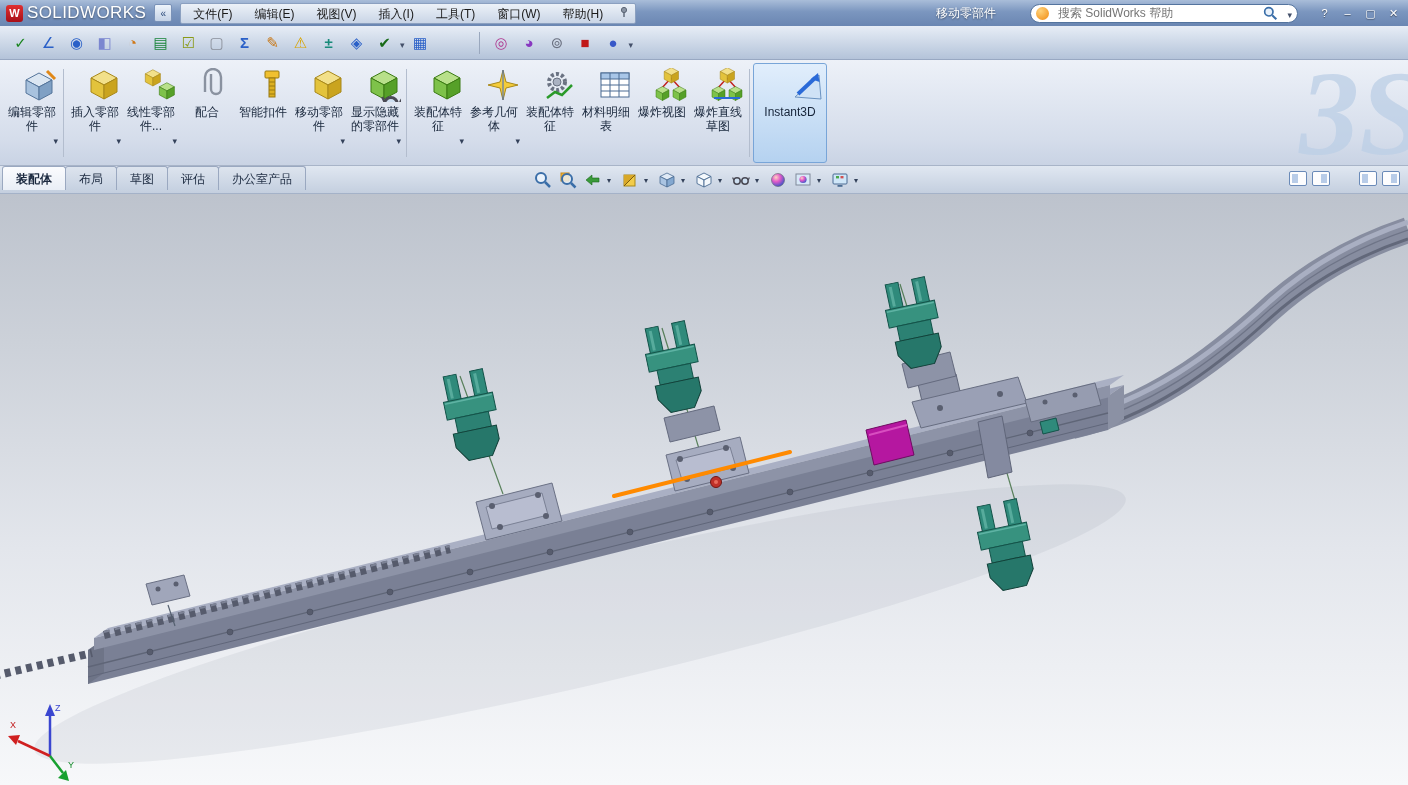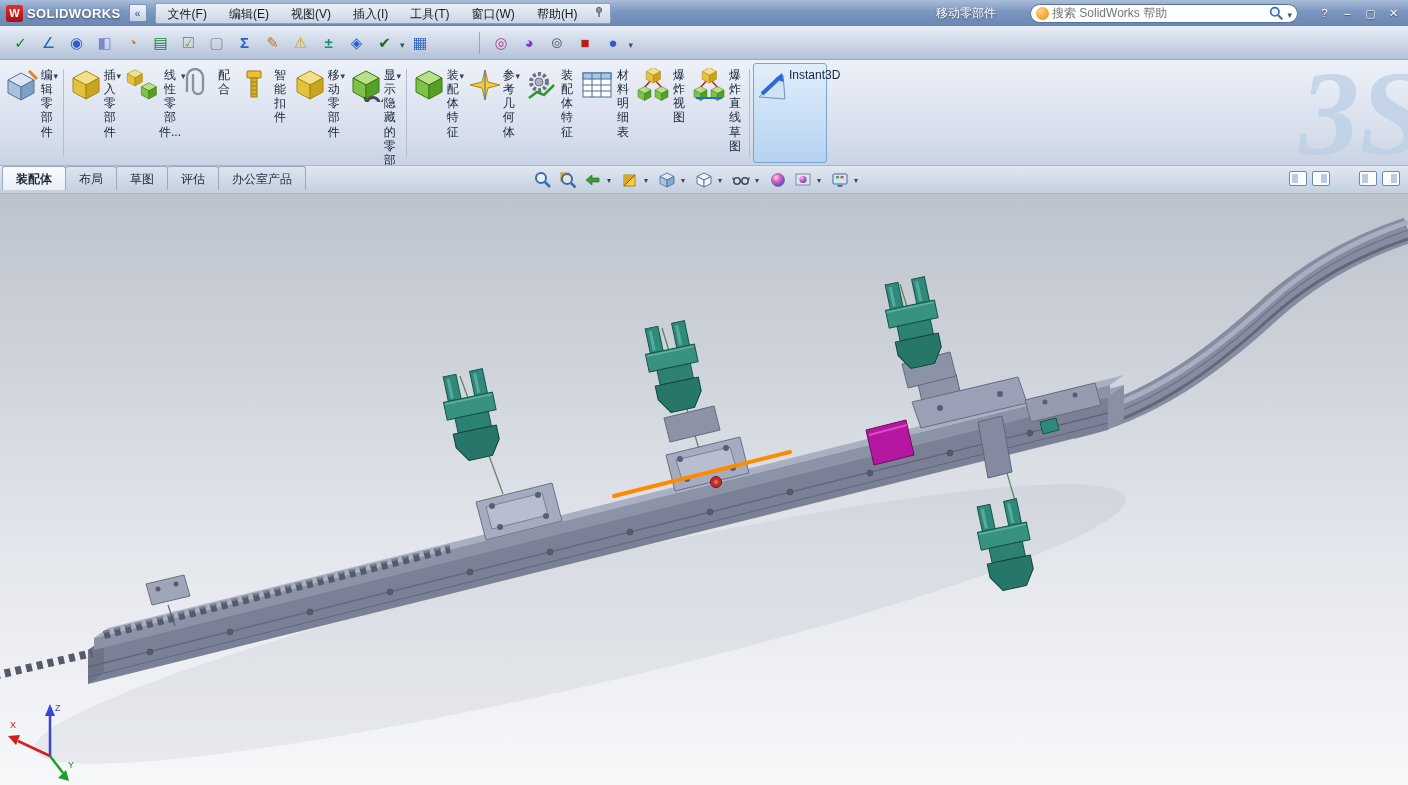--- a/index.html
+++ b/index.html
@@ -3,27 +3,27 @@
 <meta charset="utf-8">
 <style>
 *{margin:0;padding:0;box-sizing:border-box}
 html,body{width:1408px;height:785px;overflow:hidden;font-family:"Liberation Sans","DejaVu Sans",sans-serif}
 #app{position:relative;width:1408px;height:785px;background:#dce4ef}
 
 
 .titlebar{height:26px;background:linear-gradient(#a9bdd9,#7b96bf 45%,#6a86b2);display:flex;align-items:center;padding:0 6px;gap:8px}
 .logo{display:flex;align-items:center;gap:4px}
 .logo-badge{width:17px;height:17px;background:linear-gradient(#e03030,#a80f18);border-radius:3px;color:#fff;font-weight:bold;font-size:11px;display:flex;align-items:center;justify-content:center}
-.logo-text{color:#fff;font-weight:bold;font-size:13px;letter-spacing:.4px;text-shadow:0 1px 2px rgba(0,0,0,.45)}
+.logo-text{color:#fff;font-weight:normal;font-size:17px;letter-spacing:.4px;text-shadow:0 1px 2px rgba(0,0,0,.45)}
 .doc-btn{width:18px;height:18px;background:linear-gradient(#eef4fb,#c4d2e6);border:1px solid #7a92b8;border-radius:2px;display:flex;align-items:center;justify-content:center;font-size:10px;color:#2a4a7a}
 .menubar{display:flex;height:21px;background:linear-gradient(#ecf1f8,#c9d5e6);border:1px solid #8ba0c0;border-radius:2px;padding:0 3px;gap:4px}
 .menu-item{font-size:12px;color:#1a1a1a;padding:2px 9px;cursor:default;border-radius:2px}
 .pin-icon{width:16px;height:16px;display:flex;align-items:center;justify-content:center}
 .doc-title{color:#fff;font-size:12px;margin-left:auto;text-shadow:0 1px 2px rgba(0,0,0,.45);white-space:nowrap}
-.search{display:flex;align-items:center;gap:3px;background:#fff;border:1px solid #54749e;border-radius:10px;height:19px;padding:0 5px;margin-left:26px;width:268px}
+.search{display:flex;align-items:center;gap:9px;background:#fff;border:1px solid #54749e;border-radius:10px;height:19px;padding:0 5px;margin-left:26px;width:268px}
 .search-badge{width:13px;height:13px;border-radius:50%;background:radial-gradient(circle at 35% 30%,#ffd27a,#f08a10);flex:none}
 .search-input{border:none;outline:none;background:transparent;font-size:12px;color:#555;flex:1;min-width:0;font-family:inherit}
 .search-mag svg{display:block}
 .dd-glyph::after{content:"▾";font-size:9px;color:#44506a}
 .wincontrols{display:flex;align-items:center;gap:6px;margin-left:10px}
 .wc{min-width:17px;height:16px;display:flex;align-items:center;justify-content:center;color:#fff;font-size:11px;text-shadow:0 1px 1px rgba(0,0,0,.5);border-radius:2px}
 
 
 .quickbar{height:34px;background:linear-gradient(#e7edf6,#c3d0e2 70%,#b4c3d9);border-bottom:1px solid #98a8c2;display:flex;align-items:center;padding:0 8px;gap:3px}
 .qi{width:25px;height:25px;display:flex;align-items:center;justify-content:center;border-radius:3px;font-size:15px}
@@ -45,21 +45,21 @@
 .qi[data-ic="verify"]::before{content:"✔";color:#186a18}
 .qi[data-ic="grid"]::before{content:"▦";color:#2a60c8}
 .qi[data-ic="magapp"]::before{content:"◎";color:#b03890}
 .qi[data-ic="ring"]::before{content:"◕";color:#8838c0}
 .qi[data-ic="okc"]::before{content:"⊚";color:#6a7080}
 .qi[data-ic="red"]::before{content:"■";color:#c01818}
 .qi[data-ic="ball"]::before{content:"●";color:#3858c8}
 
 
 .ribbon{position:relative;height:106px;background:linear-gradient(#edf1f8,#d5ddeb 75%,#c9d3e4);border-bottom:1px solid #a8b4c8;display:flex;align-items:stretch;padding:3px 4px 2px;overflow:hidden}
-.rbtn{width:56px;display:flex;flex-direction:row;align-items:flex-start;padding:5px 2px 2px;border-radius:3px;color:#17253a;font-size:12px;text-align:center;flex:none}
+.rbtn{width:56px;display:flex;flex-direction:column;align-items:flex-end;padding:5px 2px 2px;border-radius:3px;color:#17253a;font-size:12px;text-align:center;flex:none}
 .rbtn.wide{width:74px}
 .ricon{width:34px;height:34px;margin-bottom:3px;flex:none}
 .rlabel{line-height:1.18;width:100%}
 .rdd{height:11px}
 .rdd::after{content:"▾";font-size:9px;color:#33415a}
 .rbtn.active{background:linear-gradient(#e1eefc,#b5d2f0);border:1px solid #78a5d8;padding:4px 1px 1px}
 .rsep{width:1px;background:#b3bdce;margin:6px 3px;flex:none}
 .wm{position:absolute;right:-18px;top:-6px;font-size:120px;font-style:italic;font-weight:bold;color:#bccfe6;opacity:.75;line-height:1;pointer-events:none;font-family:"Liberation Serif","DejaVu Serif",serif}
 
 

